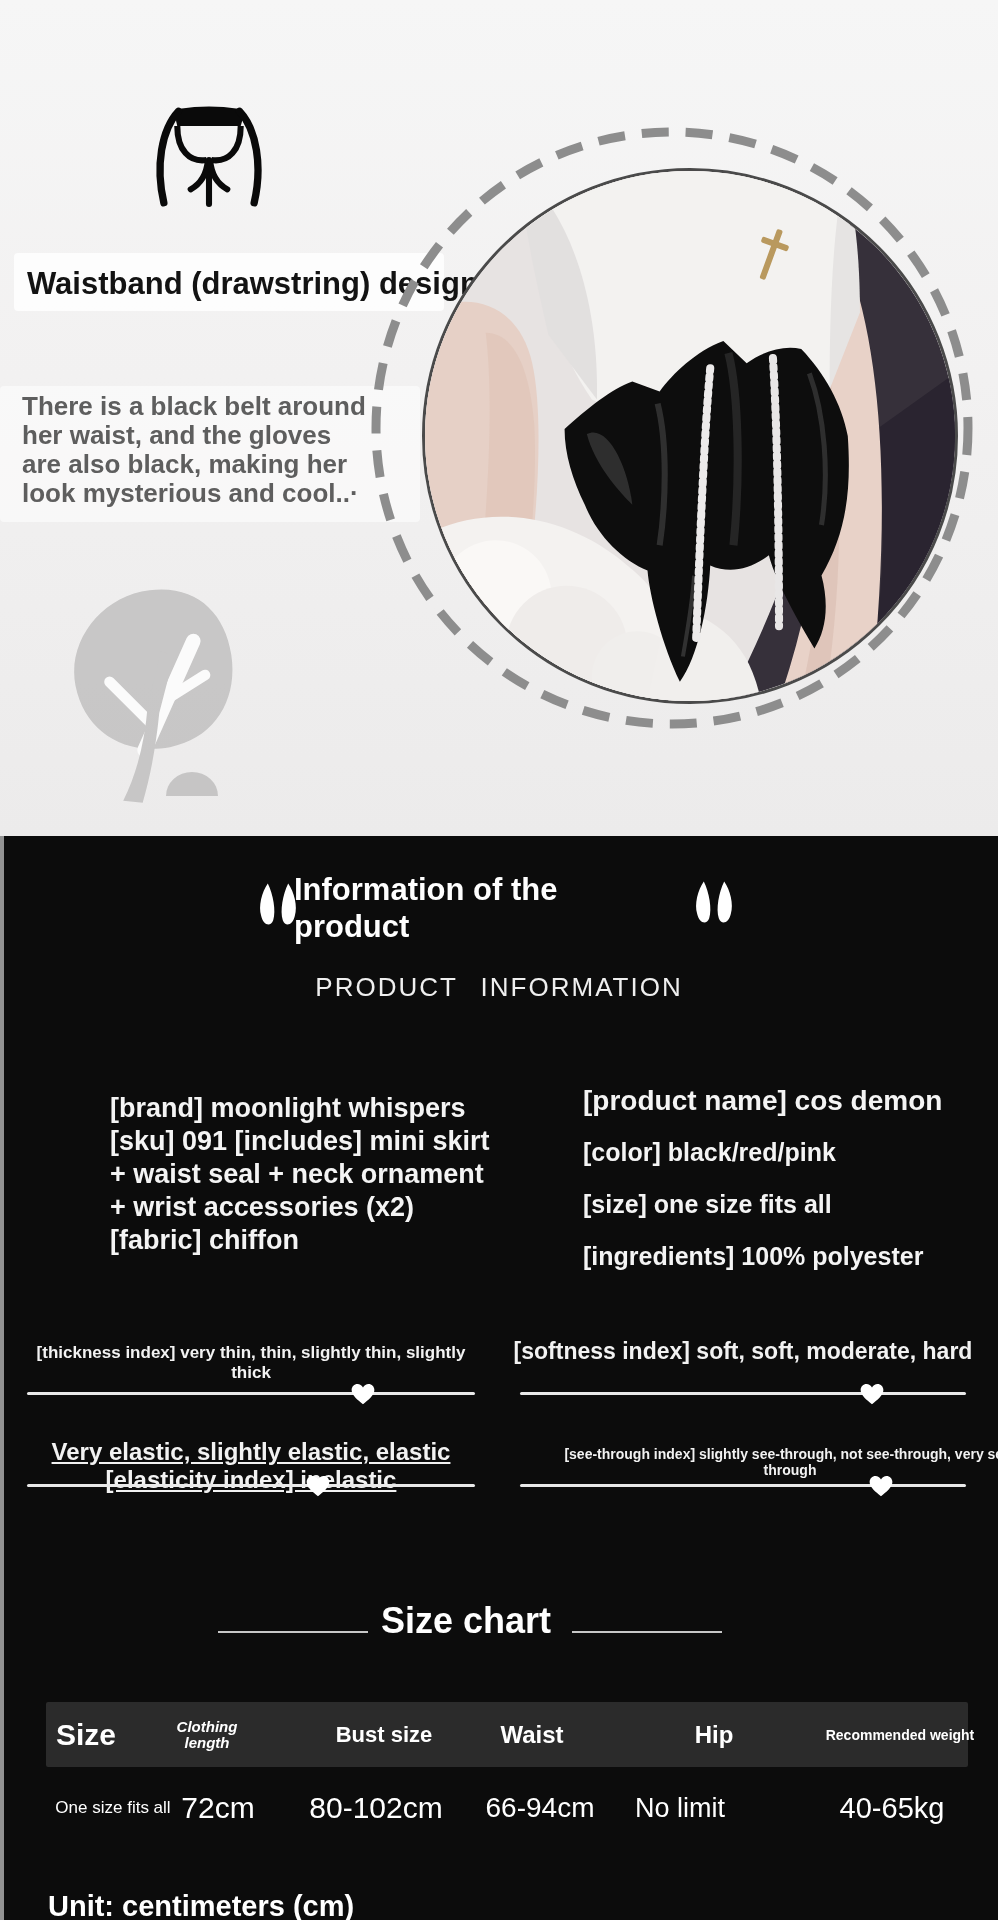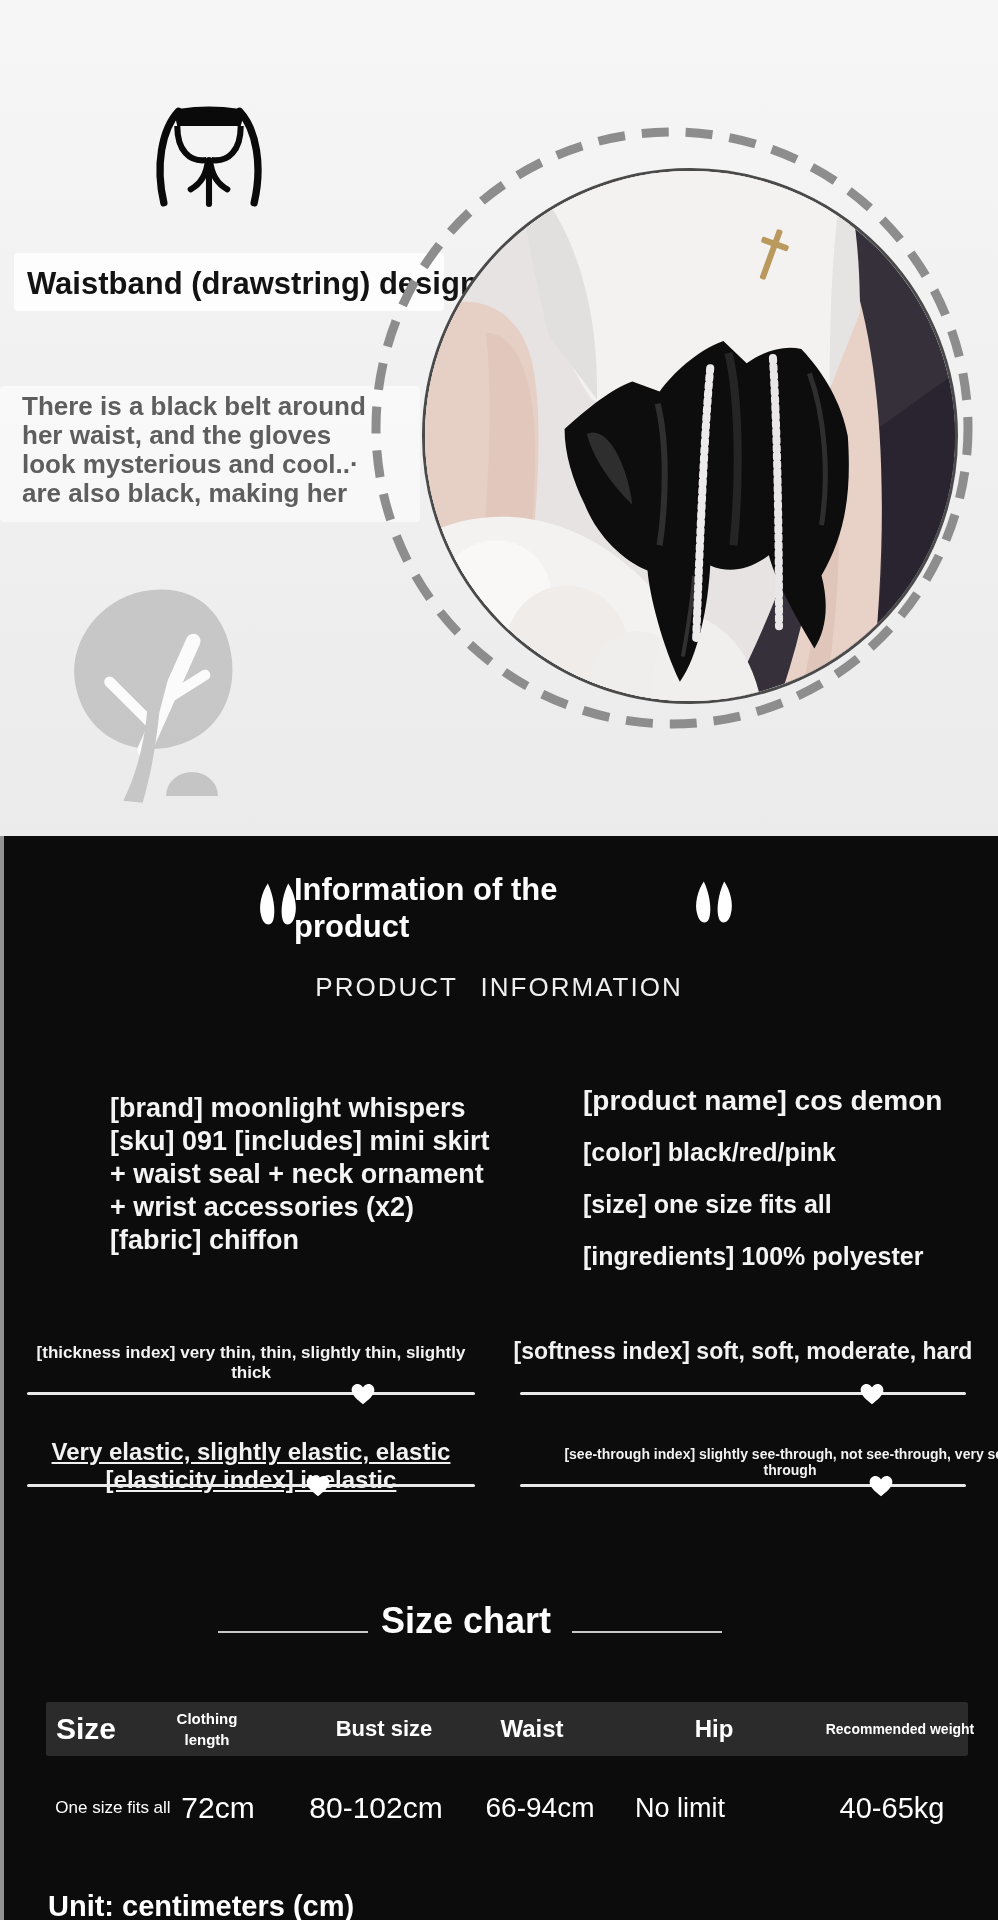--- a/index.html
+++ b/index.html
@@ -51,26 +51,26 @@
   .line-2l{left:27px;top:1484px;width:448px;}
   .line-2r{left:520px;top:1484px;width:446px;}
   .marker{position:absolute;top:50%;width:26px;height:23px;transform:translate(-50%,-50%);}
   
   .size-eyebrow{position:absolute;left:0;top:1558px;width:930px;text-align:center;
     font-size:25px;color:#f1f1f1;font-weight:400;letter-spacing:2px;word-spacing:12px;}
   .size-title{position:absolute;left:0;top:1600px;width:932px;text-align:center;
     font-size:36px;font-weight:700;color:#fff;}
   .size-line{position:absolute;top:1631px;width:150px;height:2px;background:#c8c8c8;}
   .sl-left{left:218px;} .sl-right{left:572px;}
-  .thead{position:absolute;left:46px;top:1702px;width:922px;height:54px;
+  .thead{position:absolute;left:46px;top:1702px;width:922px;height:65px;
     background:#2b2b2b;border-radius:2px;}
   .th{position:absolute;top:50%;transform:translate(-50%,-50%);color:#fff;
     font-weight:700;text-align:center;white-space:nowrap;}
   .th-size{left:10px;transform:translateY(-50%);font-size:30px;text-align:left;}
-  .th-cloth{left:161px;font-size:15px;line-height:21px;white-space:normal;width:92px;}
+  .th-cloth{left:161px;font-size:15px;line-height:16px;white-space:normal;width:92px;font-style:italic;}
   .th-bust{left:338px;font-size:22px;}
   .th-waist{left:486px;font-size:24px;}
   .th-hip{left:668px;font-size:24px;}
   .th-weight{left:854px;font-size:14px;}
   .trow{position:absolute;left:0;top:1780px;width:998px;height:56px;color:#fff;}
   .td{position:absolute;top:50%;transform:translate(-50%,-50%);font-weight:400;
      text-align:center;white-space:nowrap;}
   .td-0{left:113px;font-size:17px;}
   .td-1{left:218px;font-size:30px;}
   .td-2{left:376px;font-size:30px;}
@@ -97,22 +97,22 @@
       <path d="M50,55 L50,91" stroke="#0a0a0a" stroke-width="5" stroke-linecap="round"></path>
       <path d="M35,79 C44,74 48,66 49,56" stroke="#0a0a0a" stroke-width="5" fill="none" stroke-linecap="round"></path>
       <path d="M65,79 C56,74 52,66 51,56" stroke="#0a0a0a" stroke-width="5" fill="none" stroke-linecap="round"></path>
     </svg>
 
     <div class="feature-title">Waistband (drawstring) design</div>
 
     <div class="feature-desc">
       <div>There is a black belt around</div>
       <div>her waist, and the gloves</div>
+      <div>are also black, making her</div>
       <div>look mysterious and cool..·</div>
-      <div>are also black, making her</div>
     </div>
 
     <svg class="tree" viewBox="0 0 190 230">
       <path d="M95,6 C142,0 172,28 179,72 C186,118 162,158 116,167 C68,176 28,150 19,104 C10,58 46,12 95,6 Z" fill="#c6c5c5"></path>
       <path d="M90,170 L140,58" stroke="#fcfcfc" stroke-width="15" stroke-linecap="round"></path>
       <path d="M106,122 L152,93" stroke="#fcfcfc" stroke-width="11" stroke-linecap="round"></path>
       <path d="M96,142 L54,100" stroke="#fcfcfc" stroke-width="11" stroke-linecap="round"></path>
       <path d="M68,222 C82,194 90,162 93,126 L107,68 L120,74 L105,132 C101,172 95,200 88,224 Z" fill="#c6c5c5"></path>
     </svg>
     <div class="mound"></div>

